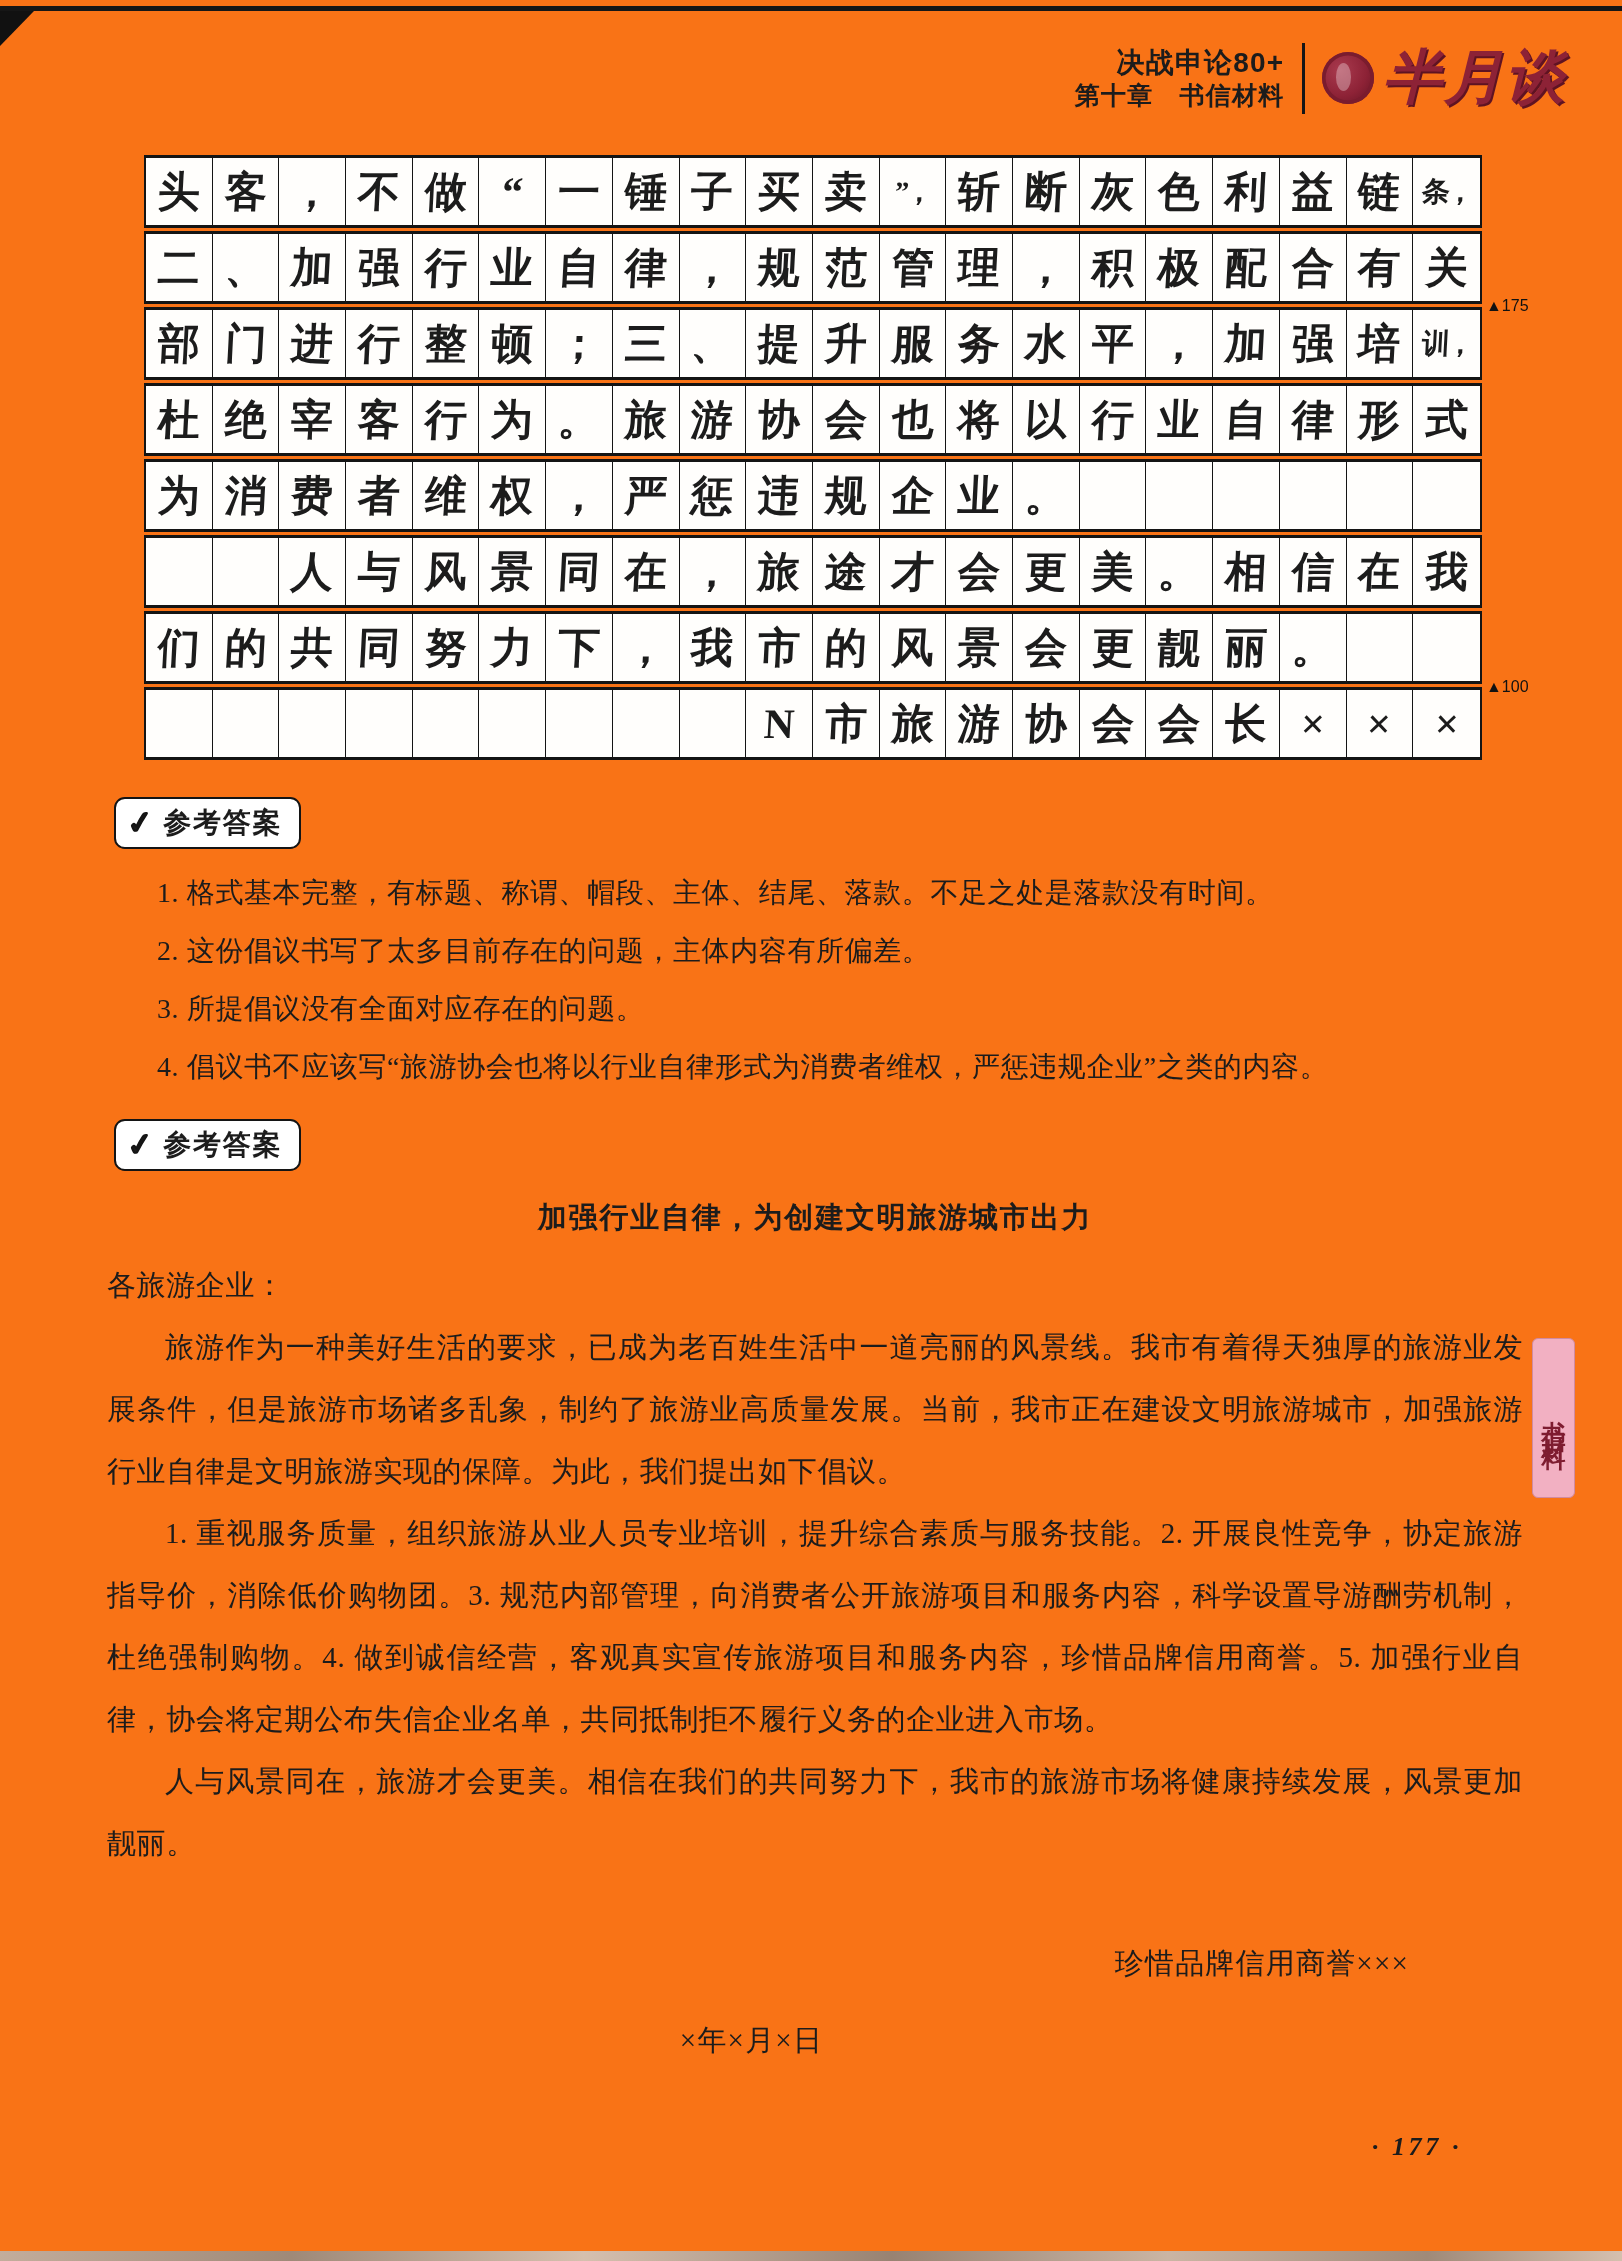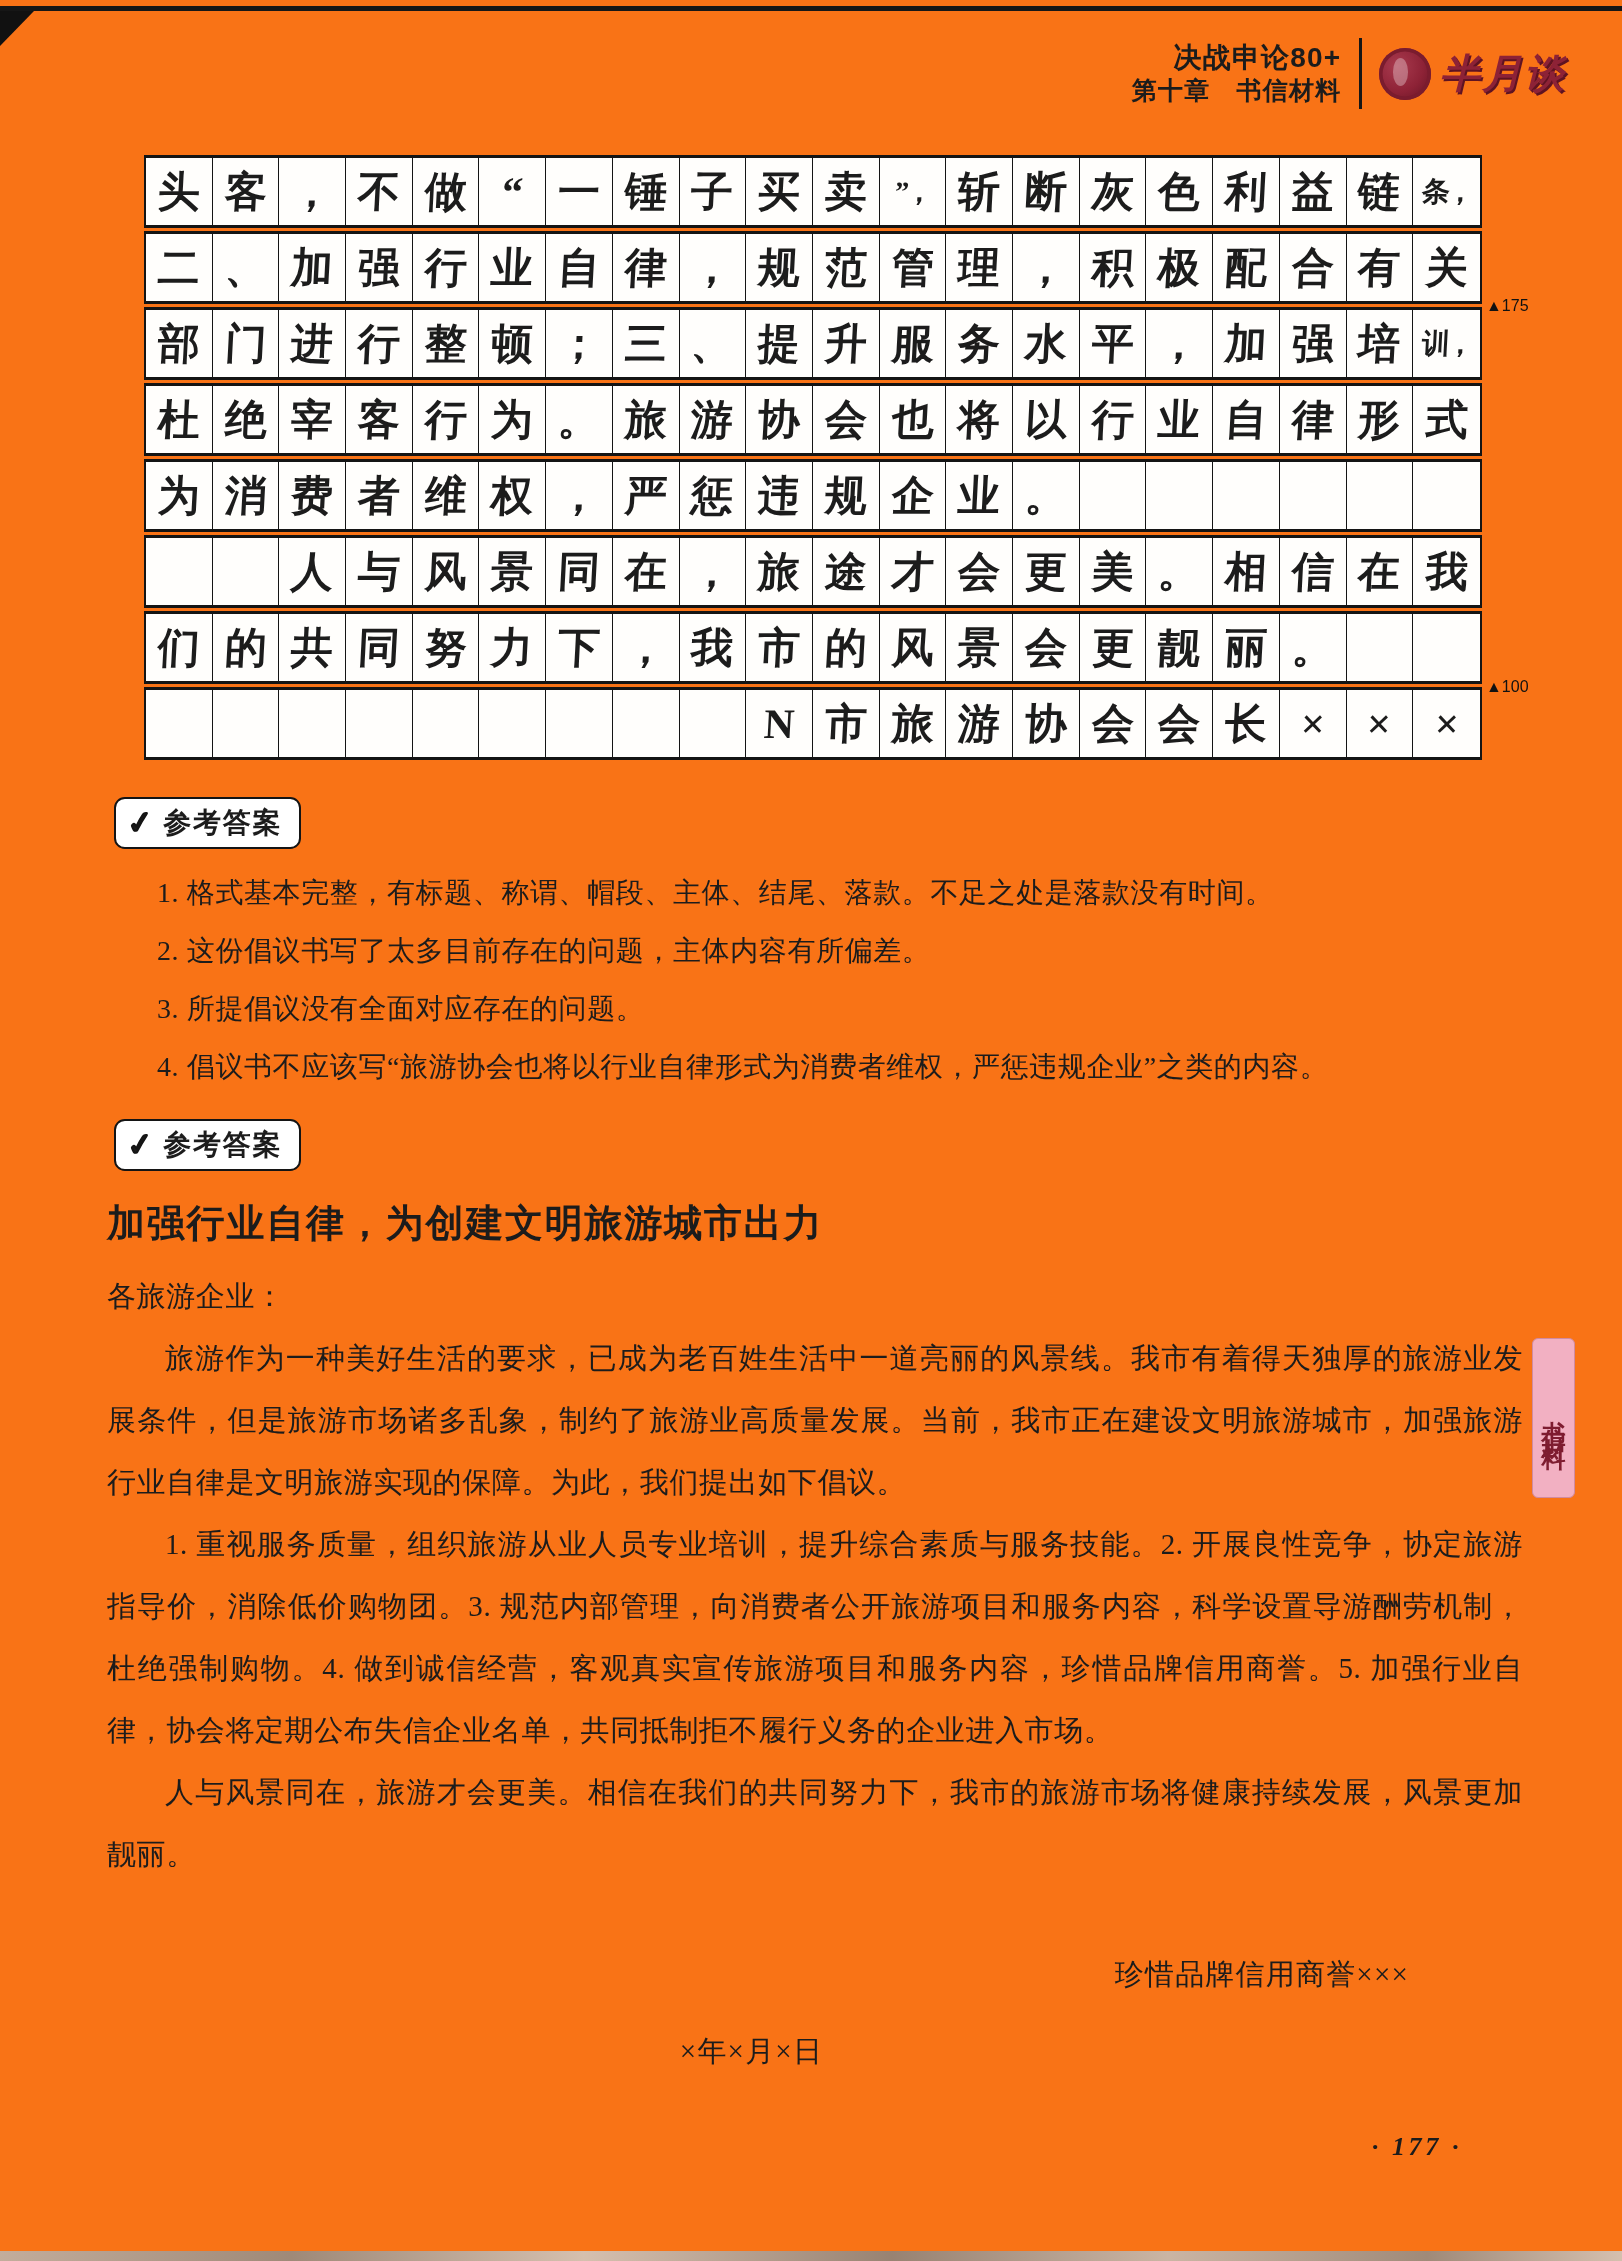--- a/index.html
+++ b/index.html
@@ -22,21 +22,21 @@
   .header-text { text-align:right; font-family:"Liberation Sans", sans-serif; line-height:1.25; }
   .book-title { font-size:28px; font-weight:600; letter-spacing:1.2px; }
   .chapter { font-size:25px; font-weight:600; letter-spacing:1.2px; }
   .header-divider { width:3px; height:71px; background:#161616; margin:0 17px 0 18px; }
   .logo { display:flex; align-items:center; }
   .logo-emblem { width:52px; height:52px; border-radius:50%;
     background:radial-gradient(circle at 35% 35%, #a93a4e 0%, #8d2236 55%, #5f1322 100%);
     position:relative; margin-right:8.4px; box-shadow:inset 0 0 0 3.6px #7a1c2e; }
   .logo-emblem:after { content:""; position:absolute; left:13.2px; top:10.8px; width:15.6px; height:28px;
     border-radius:50%; background:#f7e9ec; opacity:.35; }
-  .logo-text { font-size:40px; font-weight:900; font-style:italic; color:#8d2236;
+  .logo-text { font-size:59px; font-weight:900; font-style:italic; color:#8d2236;
     font-family:"Liberation Sans", sans-serif; letter-spacing:2.4px;
     text-shadow:1.8px 1.8px 0 #5f1322; }
 
   
   .content { position:absolute; left:107px; top:0; width:1416px; }
 
   
   .grid-wrap { position:relative; margin:155px 0 0 37px; width:1338px; }
   .grid-row { display:grid; grid-template-columns:repeat(20,1fr);
     border:2.4px solid #141414; border-top-width:3px; border-bottom-width:3px;
@@ -58,22 +58,22 @@
   .badge .check-icon { font-size:31px; font-weight:900; margin-right:8.4px;
     -webkit-text-stroke:1.2px #141414; transform:rotate(-6deg); }
   .review-badge { margin:34px 0 15.6px 7.2px; }
   .answer-badge { margin:23px 0 14.4px 7.2px; }
 
   
   .review-list p { font-size:28px; line-height:58px; text-indent:2em; text-align:justify;
     letter-spacing:0.6px; margin:0 0 0 -6px; }
 
   
-  .answer-title { text-align:left; font-family:"Liberation Sans", sans-serif;
-    font-size:38px; font-weight:800; letter-spacing:1.8px; margin:13.2px 0 15.6px 0; }
+  .answer-title { text-align:center; font-family:"Liberation Sans", sans-serif;
+    font-size:29px; font-weight:800; letter-spacing:1.8px; margin:13.2px 0 15.6px 0; }
   .answer-body p { font-size:29px; line-height:62px; text-align:justify; letter-spacing:0.6px; }
   .answer-body p.indent { text-indent:2em; }
   .signature { text-align:right; font-size:29px; margin:70px 114px 0 0; letter-spacing:1.2px; }
   .sign-date { text-align:center; font-size:29px; margin:37px 127px 0 0; letter-spacing:1.2px; }
 
   
   .side-tab { position:absolute; left:1532px; top:1338px; width:43px; height:160px;
     background:#f2b0c2; border:1.8px solid #d08ba1; border-radius:6px;
     display:flex; align-items:center; justify-content:center; }
   .side-tab span { writing-mode:vertical-rl; text-orientation:upright;

